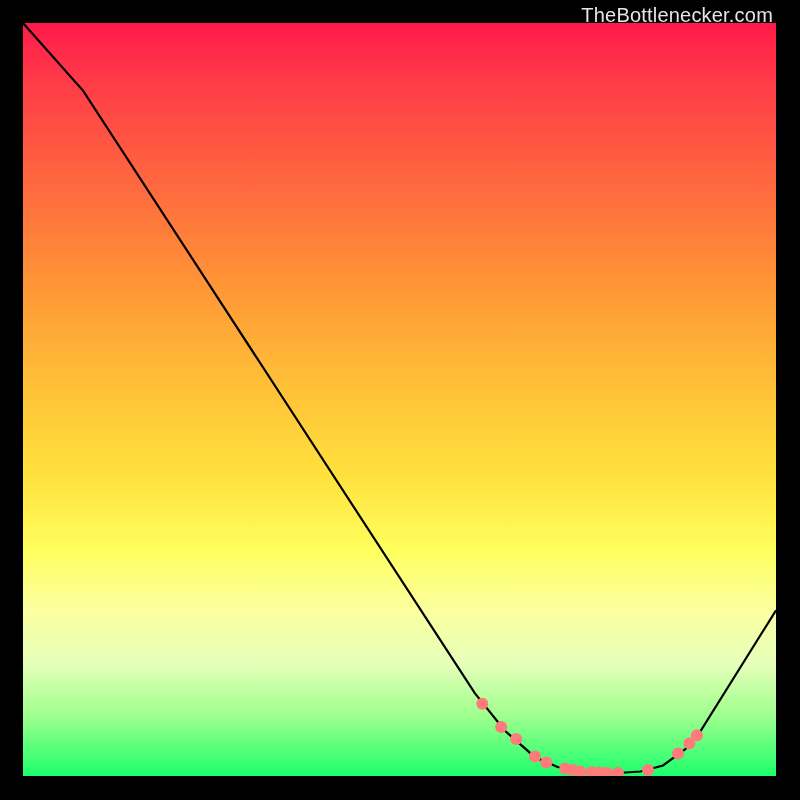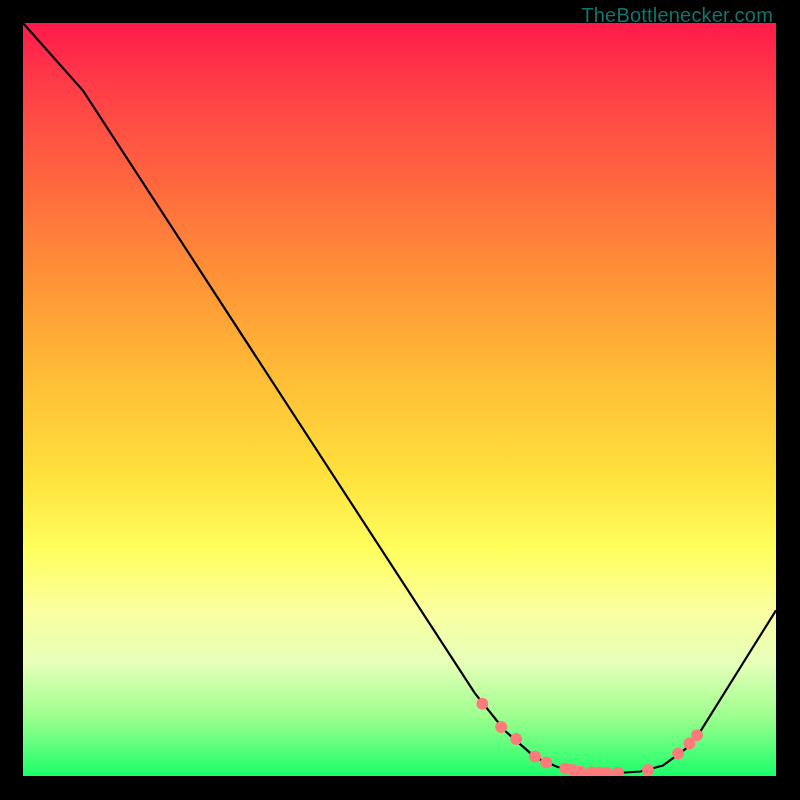--- a/index.html
+++ b/index.html
@@ -38,21 +38,21 @@
       #fbffa0 78%,
       #e6ffb9 85%,
       #9fff8e 92%,
       #1bff6a 100%
     );
   }
   .brand {
     position: absolute;
     right: 27px;
     top: 4px;
-    color: #0f766e;
+    color: #e5e5e5;
     font-size: 20px;
     letter-spacing: 0.2px;
   }
   svg.plot {
     position: absolute;
     left: 0;
     top: 0;
   }
 </style>
 </head>

